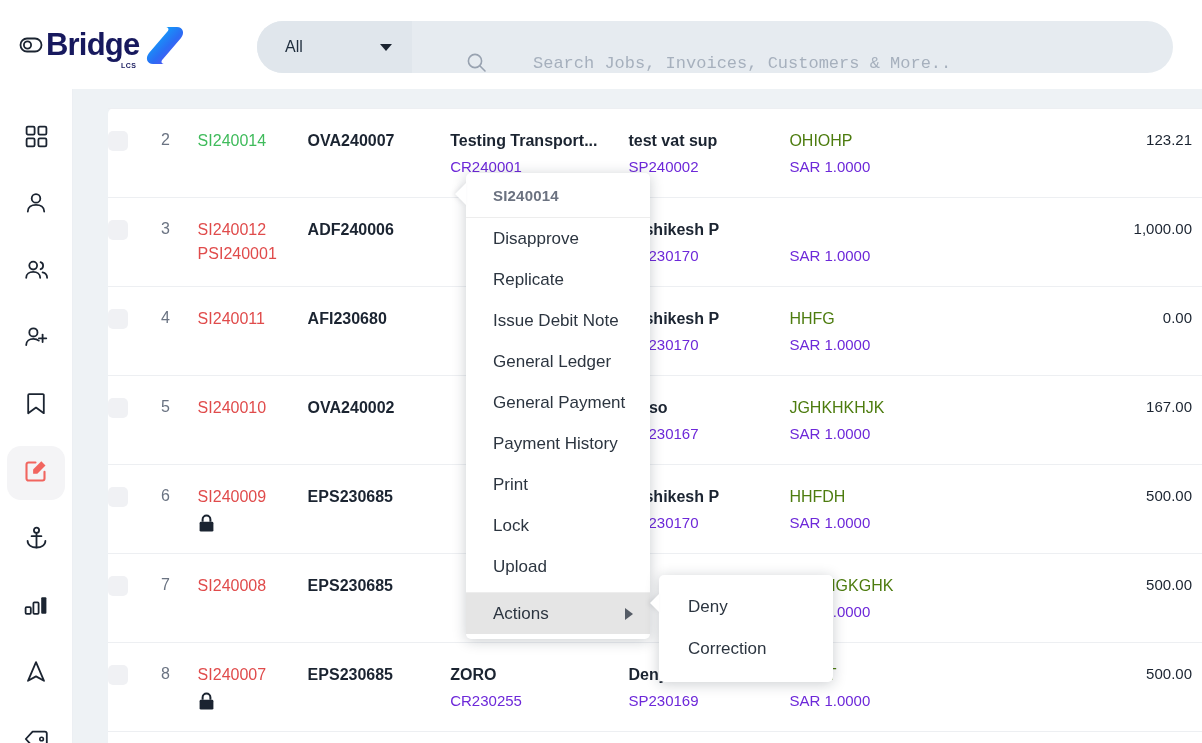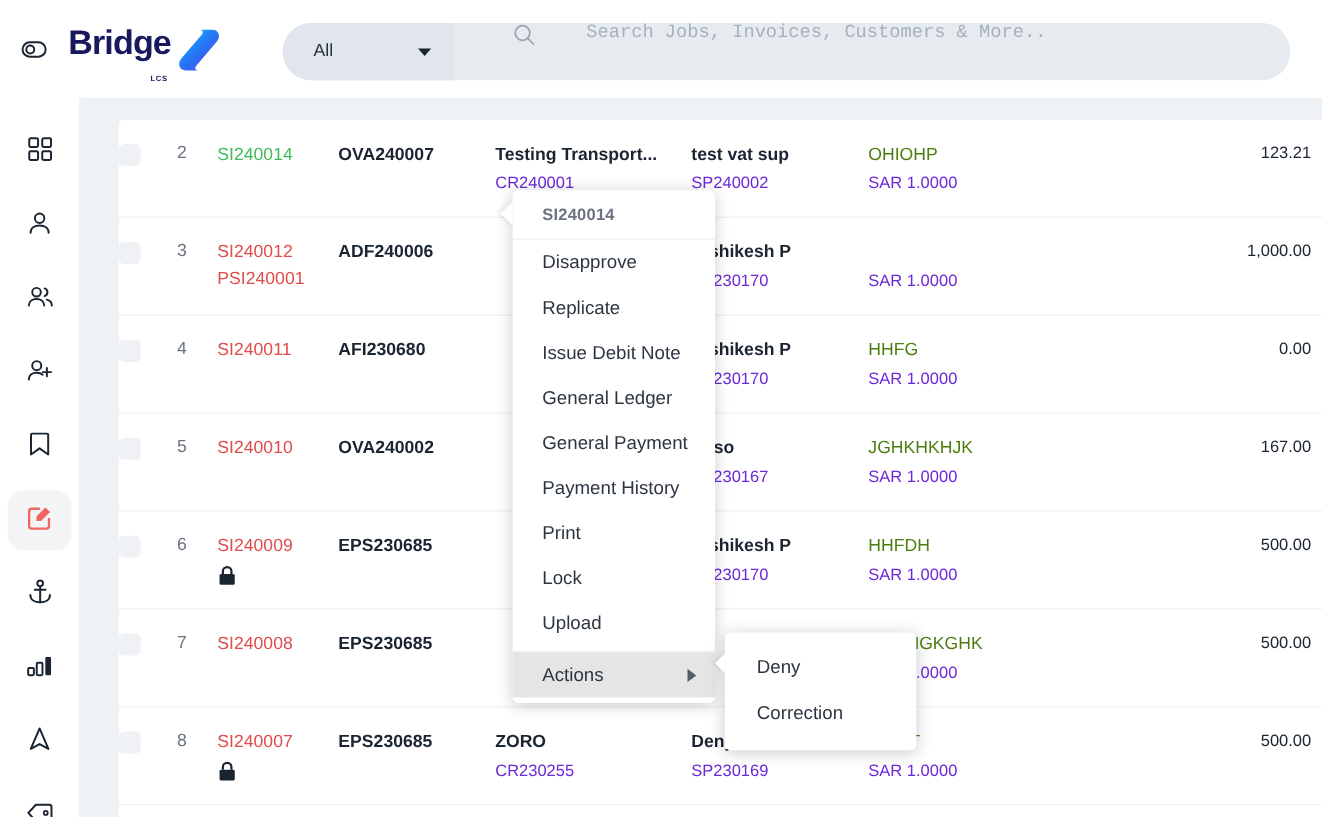--- a/index.html
+++ b/index.html
@@ -18,37 +18,37 @@
   .header {
     position: absolute; left:0; top:0; width:1202px; height:89px;
     background:#ffffff; display:flex; align-items:center;
     z-index: 30;
   }
   .hdr-toggle {
     width:30px; height:30px; margin-left:16px;
     display:flex; align-items:center; justify-content:center;
     cursor:pointer;
   }
-  .brand { display:flex; margin-left:16px; }
+  .brand { display:flex; align-items:center; margin-left:0; }
   .brand-text {
     font-size:31px; font-weight:bold; color:#17195e;
     letter-spacing:-0.8px; line-height:1; position:relative;
   }
   .brand-sub {
     position:absolute; right:3px; bottom:-9px;
     font-size:7px; font-weight:bold; color:#17195e; letter-spacing:0.5px;
   }
   .brand-mark { margin-left:2px; display:flex; align-items:center; }
 
   
   .searchbar {
     position:absolute; left:257px; top:21px;
     width:916px; height:52px;
     background:#e6ebf0; border-radius:26px;
-    display:flex; align-items:flex-start;gap:32px;
+    display:flex; align-items:flex-end;gap:32px;
   }
   .search-scope {
     width:155px; height:52px; border-radius:26px 0 0 26px;
     background:#e0e6ec;
     display:flex; align-items:center; justify-content:space-between;
     padding:0 20px 0 28px; cursor:pointer; flex:0 0 auto;
   }
   .search-scope-label { font-size:16px; color:#1f2d3d; }
   .caret-down {
     width:0;height:0;border-left:6px solid transparent;border-right:6px solid transparent;

